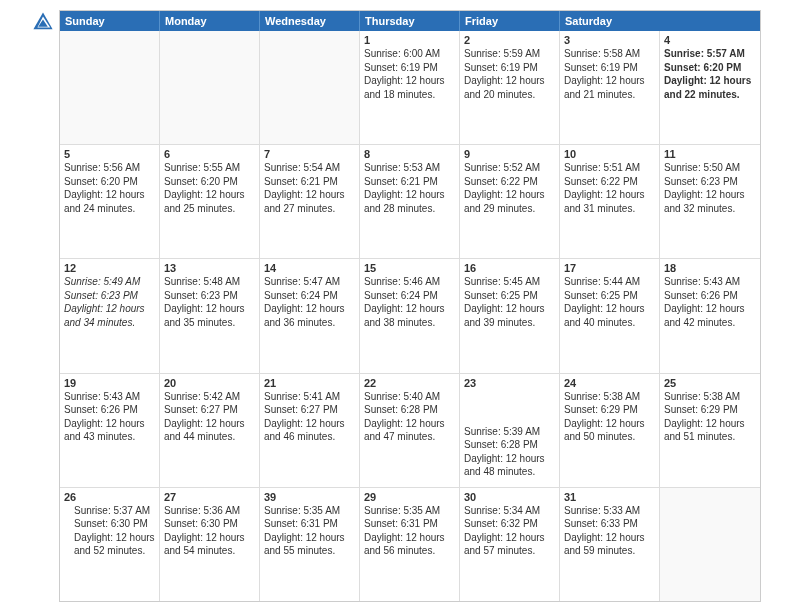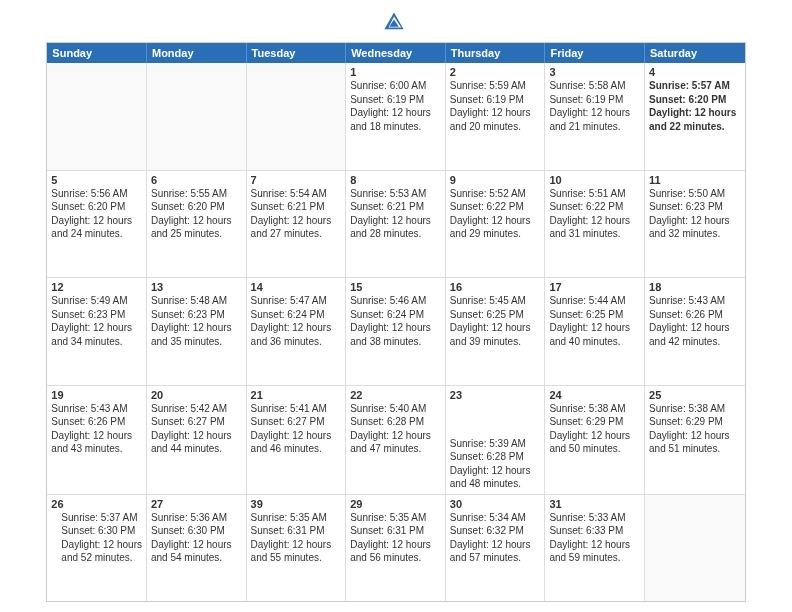--- a/index.html
+++ b/index.html
@@ -6,24 +6,23 @@
     body {
       font-family: Arial, sans-serif;
       background: #fff;
       width: 792px;
       height: 612px;
       overflow: hidden;
     }
     .page {
       width: 792px;
       height: 612px;
-      padding: 10px 24px;
-      display: flex;
-      flex-direction: column;
-      align-items: center;
+      padding: 10px 31px;
+      display: flex;
+      flex-direction: row;
     }
     .header {
       display: flex;
       justify-content: space-between;
       align-items: flex-start;
       margin-bottom: 8px;
     }
     .logo {
       display: flex;
       align-items: center;
@@ -135,21 +134,20 @@
     <div class="title-block">
       <div class="month-title"></div>
       <div class="location"></div>
     </div>
   </div>
 
   <div class="calendar">
     <div class="cal-header">
     <div class="cal-header-cell">Sunday</div>
         <div class="cal-header-cell">Monday</div>
-        <div class="cal-header-cell">Tuesday</div>
         <div class="cal-header-cell">Wednesday</div>
         <div class="cal-header-cell">Thursday</div>
         <div class="cal-header-cell">Friday</div>
         <div class="cal-header-cell">Saturday</div>
       </div>
     <div class="cal-body">
     <div class="cal-row">
           <div class="cal-cell empty"></div>
           <div class="cal-cell empty"></div>
           <div class="cal-cell empty"></div>
@@ -229,21 +227,21 @@
             <span class="day-num">11</span>
             <div class="cell-text" style="white-space: pre-line;">Sunrise: 5:50 AM
 Sunset: 6:23 PM
 Daylight: 12 hours
 and 32 minutes.</div>
           </div>
         </div>
         <div class="cal-row">
           <div class="cal-cell">
             <span class="day-num">12</span>
-            <div class="cell-text" style="white-space: pre-line;">Sunrise: 5:49 AM
+            <div class="cell-text" style="white-space: pre-line; font-style: italic;">Sunrise: 5:49 AM
 Sunset: 6:23 PM
 Daylight: 12 hours
 and 34 minutes.</div>
           </div>
           <div class="cal-cell">
             <span class="day-num">13</span>
             <div class="cell-text" style="white-space: pre-line;">Sunrise: 5:48 AM
 Sunset: 6:23 PM
 Daylight: 12 hours
 and 35 minutes.</div>

